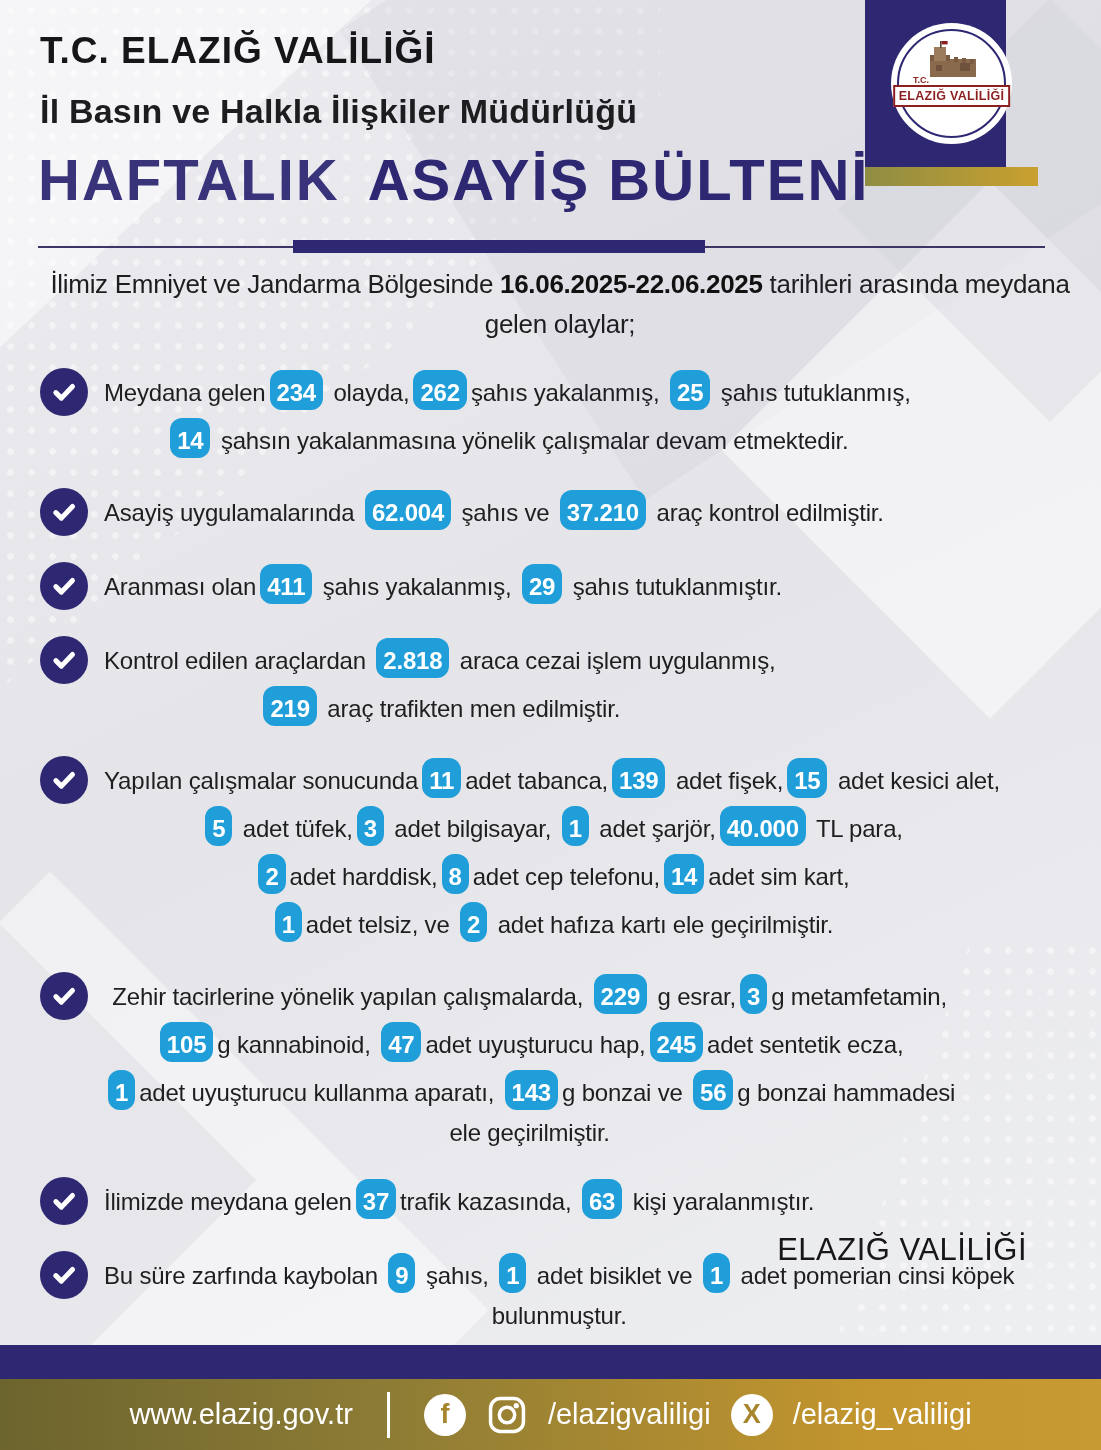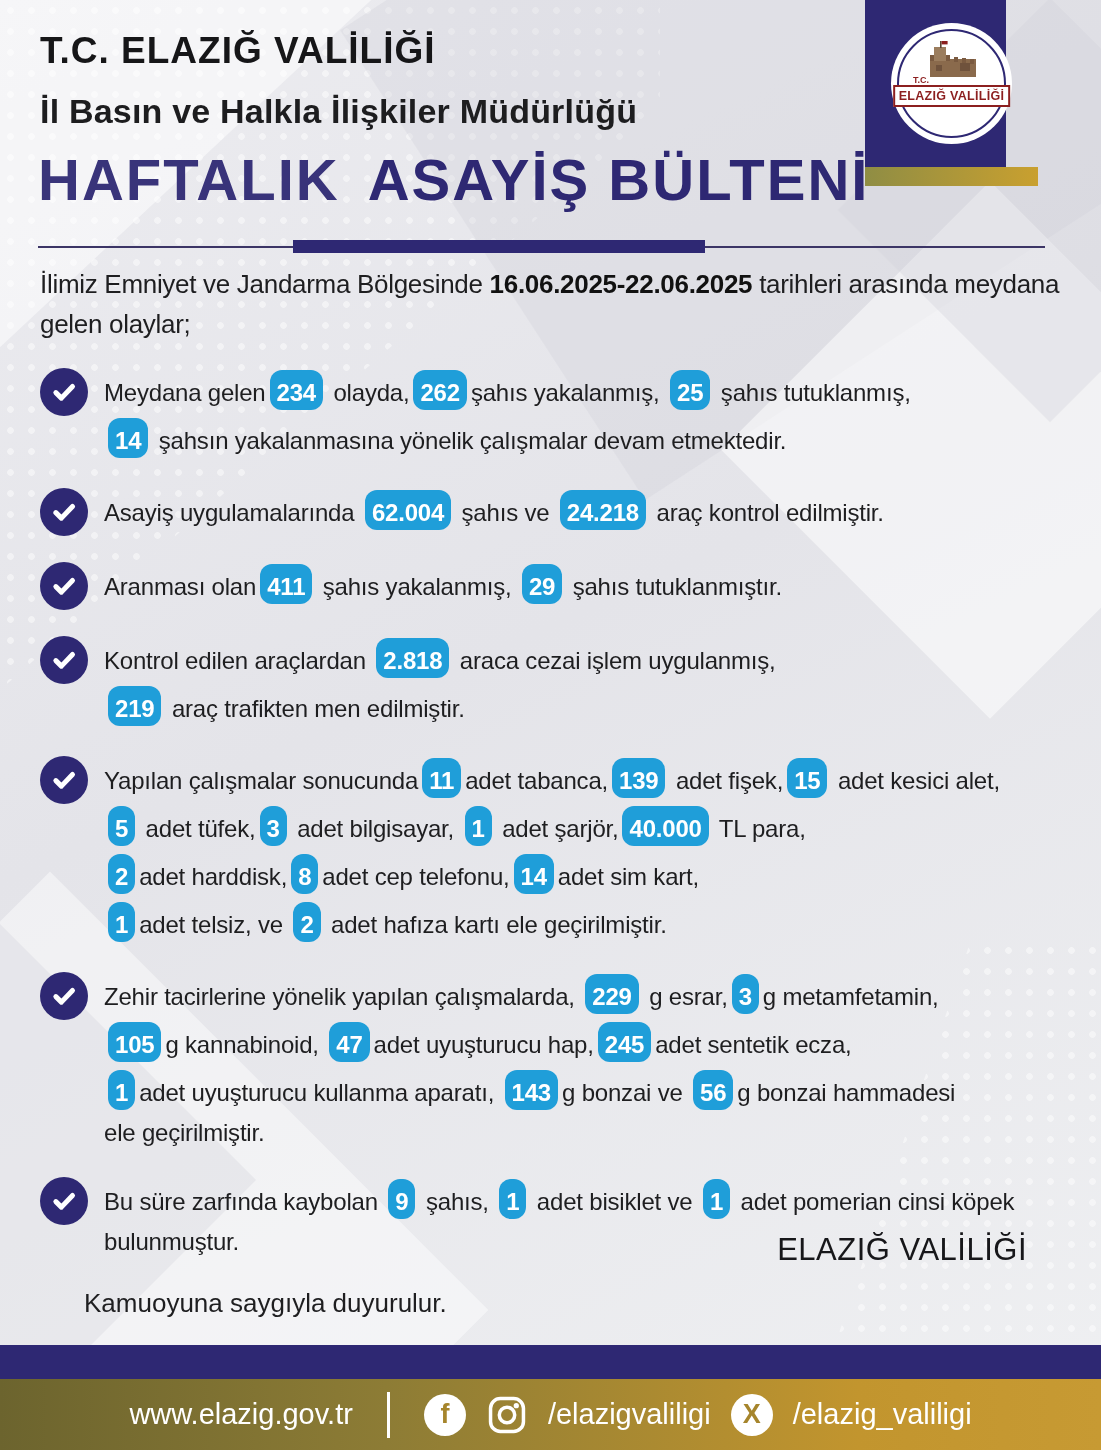--- a/index.html
+++ b/index.html
@@ -37,21 +37,21 @@
   .logo-strip{position:absolute;left:865px;top:167px;width:173px;height:19px;
     background:linear-gradient(90deg,#8f8d44,#c9a02f);}
   .logo-circle{position:absolute;left:26px;top:23px;width:121px;height:121px;background:#fff;border-radius:50%;}
   .logo-ring{position:absolute;inset:6px;border:2px solid #2e2873;border-radius:50%;}
   .logo-castle{position:absolute;left:50%;top:16px;transform:translateX(-50%);}
   .logo-tc{position:absolute;left:22px;top:52px;font-size:9px;font-weight:bold;color:#8c1f1f;}
   .logo-label{position:absolute;left:50%;top:62px;transform:translateX(-50%);border:2px solid #8c1f1f;
     color:#8c1f1f;background:#fff;font-size:12.5px;font-weight:bold;padding:2px 4px;white-space:nowrap;letter-spacing:.3px;}
 
   
-  .content{position:absolute;left:40px;top:264px;width:1040px;color:#1e1e20;}
+  .content{position:absolute;left:40px;top:264px;width:1040px;color:#1e1e20;text-align:center;}
   .intro{margin:0 0 22px 0;font-size:26px;line-height:40px;letter-spacing:-.3px;}
   .intro .bold{font-weight:bold;color:#111;}
   .bullet-row{display:flex;align-items:flex-start;gap:16px;margin-bottom:24px;}
   .check{flex:0 0 48px;width:48px;height:48px;border-radius:50%;background:#2e2873;
     display:flex;align-items:center;justify-content:center;margin-top:2px;}
   .bullet-row p{margin:0;font-size:24px;line-height:37px;letter-spacing:-.2px;}
   .chip{display:inline-block;background:#1f9ed9;color:#fff;font-weight:bold;
     padding:7px 7px 2px;margin:4px 4px;border-radius:12px;line-height:31px;}
   .closing{margin:14px 0 0 44px;font-size:26px;line-height:38px;}
   .signature{position:absolute;top:1232px;right:74px;font-size:31px;color:#17171a;letter-spacing:.5px;}
@@ -122,21 +122,21 @@
             </svg>
           </span>
           <p>Meydana gelen<span class="chip">234</span> olayda,<span class="chip">262</span>şahıs yakalanmış, <span class="chip">25</span> şahıs tutuklanmış,<br><span class="chip">14</span> şahsın yakalanmasına yönelik çalışmalar devam etmektedir.</p>
         </div>
         <div class="bullet-row">
           <span class="check">
             <svg width="30" height="30" viewBox="0 0 24 24">
               <path d="M5.5 12.5l4.4 4.4L18.8 7.6" fill="none" stroke="#fff" stroke-width="4" stroke-linecap="round" stroke-linejoin="round"></path>
             </svg>
           </span>
-          <p>Asayiş uygulamalarında <span class="chip">62.004</span> şahıs ve <span class="chip">24.218</span> araç kontrol edilmiştir.</p>
+          <p>Asayiş uygulamalarında <span class="chip">62.004</span> şahıs ve <span class="chip">37.210</span> araç kontrol edilmiştir.</p>
         </div>
         <div class="bullet-row">
           <span class="check">
             <svg width="30" height="30" viewBox="0 0 24 24">
               <path d="M5.5 12.5l4.4 4.4L18.8 7.6" fill="none" stroke="#fff" stroke-width="4" stroke-linecap="round" stroke-linejoin="round"></path>
             </svg>
           </span>
           <p>Aranması olan<span class="chip">411</span> şahıs yakalanmış, <span class="chip">29</span> şahıs tutuklanmıştır.</p>
         </div>
         <div class="bullet-row">
@@ -155,20 +155,28 @@
           </span>
           <p>Yapılan çalışmalar sonucunda<span class="chip">11</span>adet tabanca,<span class="chip">139</span> adet fişek,<span class="chip">15</span> adet kesici alet,<br><span class="chip">5</span> adet tüfek,<span class="chip">3</span> adet bilgisayar, <span class="chip">1</span> adet şarjör,<span class="chip">40.000</span> TL para,<br><span class="chip">2</span>adet harddisk,<span class="chip">8</span>adet cep telefonu,<span class="chip">14</span>adet sim kart,<br><span class="chip">1</span>adet telsiz, ve <span class="chip">2</span> adet hafıza kartı ele geçirilmiştir.</p>
         </div>
         <div class="bullet-row">
           <span class="check">
             <svg width="30" height="30" viewBox="0 0 24 24">
               <path d="M5.5 12.5l4.4 4.4L18.8 7.6" fill="none" stroke="#fff" stroke-width="4" stroke-linecap="round" stroke-linejoin="round"></path>
             </svg>
           </span>
           <p>Zehir tacirlerine yönelik yapılan çalışmalarda, <span class="chip">229</span> g esrar,<span class="chip">3</span>g metamfetamin,<br><span class="chip">105</span>g kannabinoid, <span class="chip">47</span>adet uyuşturucu hap,<span class="chip">245</span>adet sentetik ecza,<br><span class="chip">1</span>adet uyuşturucu kullanma aparatı, <span class="chip">143</span>g bonzai ve <span class="chip">56</span>g bonzai hammadesi<br>ele geçirilmiştir.</p>
+        </div>
+        <div class="bullet-row">
+          <span class="check">
+            <svg width="30" height="30" viewBox="0 0 24 24">
+              <path d="M5.5 12.5l4.4 4.4L18.8 7.6" fill="none" stroke="#fff" stroke-width="4" stroke-linecap="round" stroke-linejoin="round"></path>
+            </svg>
+          </span>
+          <p>İlimizde meydana gelen<span class="chip">37</span>trafik kazasında, <span class="chip">63</span> kişi yaralanmıştır.</p>
         </div>
         <div class="bullet-row">
           <span class="check">
             <svg width="30" height="30" viewBox="0 0 24 24">
               <path d="M5.5 12.5l4.4 4.4L18.8 7.6" fill="none" stroke="#fff" stroke-width="4" stroke-linecap="round" stroke-linejoin="round"></path>
             </svg>
           </span>
           <p>Bu süre zarfında kaybolan <span class="chip">9</span> şahıs, <span class="chip">1</span> adet bisiklet ve <span class="chip">1</span> adet pomerian cinsi köpek<br>bulunmuştur.</p>
         </div>
       </div>

